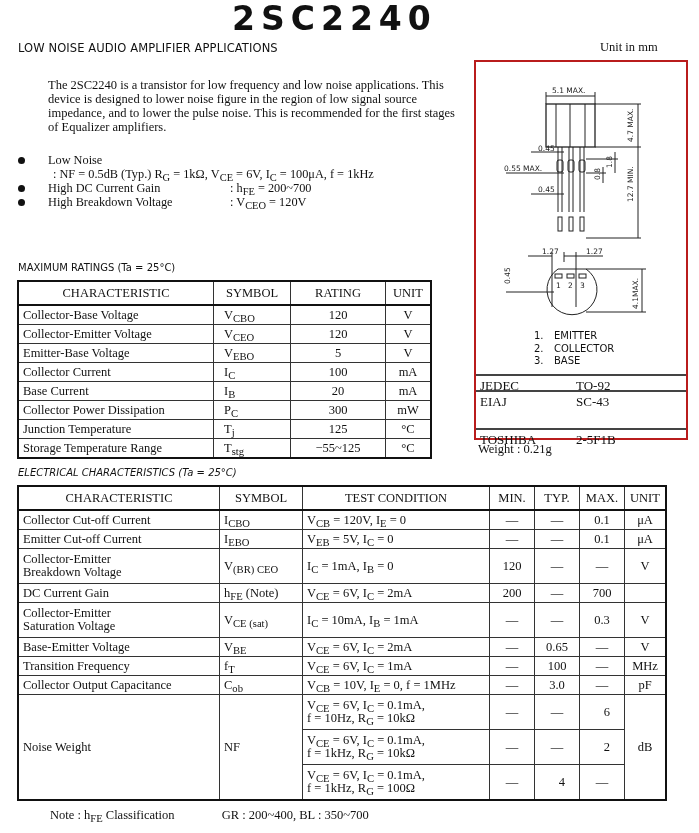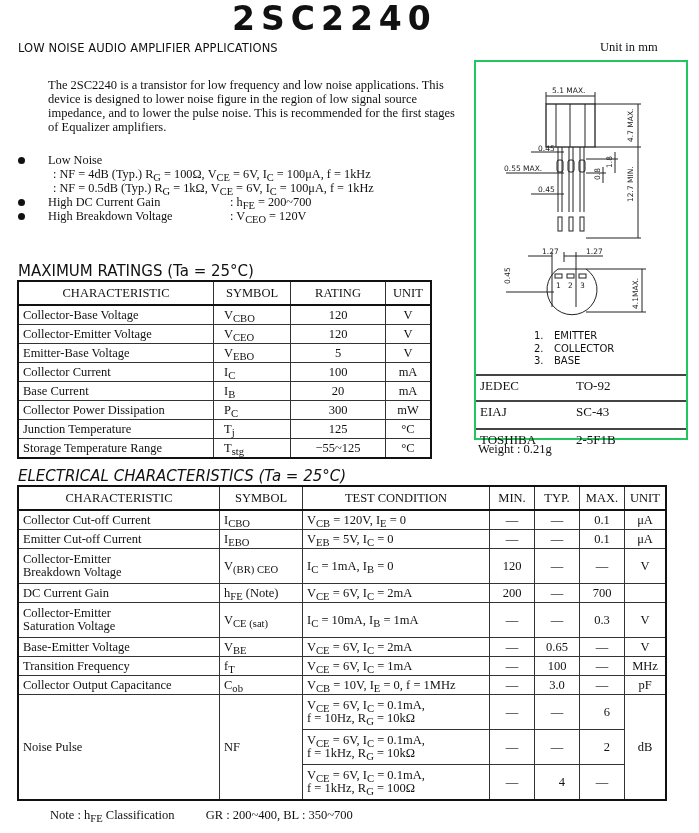--- a/index.html
+++ b/index.html
@@ -10,61 +10,58 @@
   .subtitle { left: 18px; top: 41px; font-size: 11.5px; letter-spacing: 0.1px; }
   .unit { left: 600px; top: 40px; font-size: 12.5px; font-family: "Liberation Serif", serif; }
   .desc { left: 48px; top: 78px; width: 420px; font-size: 12.5px; line-height: 14px; font-family: "Liberation Serif", serif; }
   .features { left: 18px; top: 153px; width: 460px; font-size: 12.3px; line-height: 14px; font-family: "Liberation Serif", serif; }
   .feat-row { position: relative; height: 14px; white-space: nowrap; }
   .bullet { position: absolute; left: 0; top: 4px; width: 7px; height: 7px; border-radius: 50%; background: #111; }
   .feat-label { position: absolute; left: 30px; }
   .feat-value { position: absolute; left: 212px; }
   .feat-sub { position: absolute; left: 35px; }
   sub { font-size: 0.85em; vertical-align: -3px; line-height: 0; }
-  .sec-head { font-size: 15px; font-family: "DejaVu Sans", sans-serif; }
+  .sec-head { font-size: 10px; font-family: "DejaVu Sans", sans-serif; }
   table { border-collapse: collapse; position: absolute; font-family: "Liberation Serif", serif; }
   table td, table th { border: 1px solid #333; padding: 0 4px; font-weight: normal; white-space: nowrap; }
   .mr { left: 17px; top: 280px; border: 2px solid #111; font-size: 12.5px; }
   .mr th { height: 22px; text-align: center; border-bottom: 2px solid #111; }
   .mr td { height: 18px; }
   .mr td.c { text-align: center; }
   .ec { left: 17px; top: 485px; border: 2px solid #111; font-size: 12.5px; }
   .ec th { height: 22px; text-align: center; border-bottom: 2px solid #111; }
   .ec td { height: 18px; line-height: 13px; }
   .ec td.c { text-align: center; }
   .ec td.r { text-align: right; padding-right: 14px; }
   .tall td { height: 34px; margin-top: 22px; }
   .nf td { height: 34px; }
-  .pkg { left: 474px; top: 60px; width: 210px; height: 376px; border: 2px solid #22c55e; }
+  .pkg { left: 474px; top: 60px; width: 210px; height: 376px; border: 2px solid #b91c1c; }
   .pkg-diagram { position: absolute; left: 0; top: 0; width: 210px; height: 316px; }
   .pkg-row { position: absolute; left: 0; width: 210px; height: 19px; border-top: 2px solid #444; font-family: "Liberation Serif", serif; font-size: 13px; line-height: 19px; }
   .pkg-row .k { position: absolute; left: 4px; }
   .pkg-row .v { position: absolute; left: 100px; }
   .pins { position: absolute; left: 58px; top: 268px; font-family: "DejaVu Sans", sans-serif; font-size: 10px; line-height: 12.5px; }
   .pins .n { display: inline-block; width: 20px; }
   .weight { left: 478px; top: 442px; font-size: 12.5px; font-family: "Liberation Serif", serif; }
   .note { left: 50px; top: 808px; font-size: 12.5px; font-family: "Liberation Serif", serif; white-space: nowrap; }
-  .note .cls { margin-left: 28px; }
+  .note .cls { margin-left: 44px; }
 </style>
 </head>
 <body>
 
 <div class="abs title">2SC2240</div>
 <div class="abs subtitle sans">LOW NOISE AUDIO AMPLIFIER APPLICATIONS</div>
 <div class="abs unit">Unit in mm</div>
 
 <div class="abs desc">The 2SC2240 is a transistor for low frequency and low noise applications. This device is designed to lower noise figure in the region of low signal source impedance, and to lower the pulse noise. This is recommended for the first stages of Equalizer amplifiers.</div>
 
 <div class="abs features">
   <div class="feat-row">
     <span class="bullet"></span>
     <span class="feat-label">Low Noise</span>
-  </div>
-  <div class="feat-row">
-    <span class="feat-sub rich">: NF = 4dB (Typ.) R<sub>G</sub> = 100Ω, V<sub>CE</sub> = 6V, I<sub>C</sub> = 100μA, f = 1kHz</span>
   </div>
   <div class="feat-row">
     <span class="feat-sub rich">: NF = 0.5dB (Typ.) R<sub>G</sub> = 1kΩ, V<sub>CE</sub> = 6V, I<sub>C</sub> = 100μA, f = 1kHz</span>
   </div>
   <div class="feat-row">
     <span class="bullet"></span>
     <span class="feat-label">High DC Current Gain</span>
     <span class="feat-value rich">: h<sub>FE</sub> = 200~700</span>
   </div>
   <div class="feat-row">
@@ -147,21 +144,21 @@
   </svg>
   <div class="pins">
     <div><span class="n">1.</span><span>EMITTER</span></div>
     <div><span class="n">2.</span><span>COLLECTOR</span></div>
     <div><span class="n">3.</span><span>BASE</span></div>
   </div>
   <div class="pkg-row" style="top:312px;">
     <span class="k">JEDEC</span>
     <span class="v">TO-92</span>
   </div>
-  <div class="pkg-row" style="top:338px;text-decoration:underline;">
+  <div class="pkg-row" style="top:328px;text-decoration:underline;">
     <span class="k">EIAJ</span>
     <span class="v">SC-43</span>
   </div>
   <div class="pkg-row" style="top:366px;">
     <span class="k">TOSHIBA</span>
     <span class="v">2-5F1B</span>
   </div>
 </div>
 <div class="abs weight">Weight : 0.21g</div>
 
@@ -307,21 +304,21 @@
       <tr>
         <td>Collector Output Capacitance</td>
         <td>C<sub>ob</sub></td>
         <td>V<sub>CB</sub> = 10V, I<sub>E</sub> = 0, f = 1MHz</td>
         <td class="c">—</td>
         <td class="c">3.0</td>
         <td class="c">—</td>
         <td class="c">pF</td>
       </tr>
       <tr class="nf">
-        <td rowspan="3">Noise Pulse</td>
+        <td rowspan="3">Noise Weight</td>
         <td rowspan="3">NF</td>
         <td><span>V<sub>CE</sub> = 6V, I<sub>C</sub> = 0.1mA,</span><br><span>f = 10Hz, R<sub>G</sub> = 10kΩ</span></td>
         <td class="c">—</td>
         <td class="c">—</td>
         <td class="r">6</td>
         <td class="c" rowspan="3">dB</td>
       </tr>
       <tr class="nf">
         <td><span>V<sub>CE</sub> = 6V, I<sub>C</sub> = 0.1mA,</span><br><span>f = 1kHz, R<sub>G</sub> = 10kΩ</span></td>
         <td class="c">—</td>

